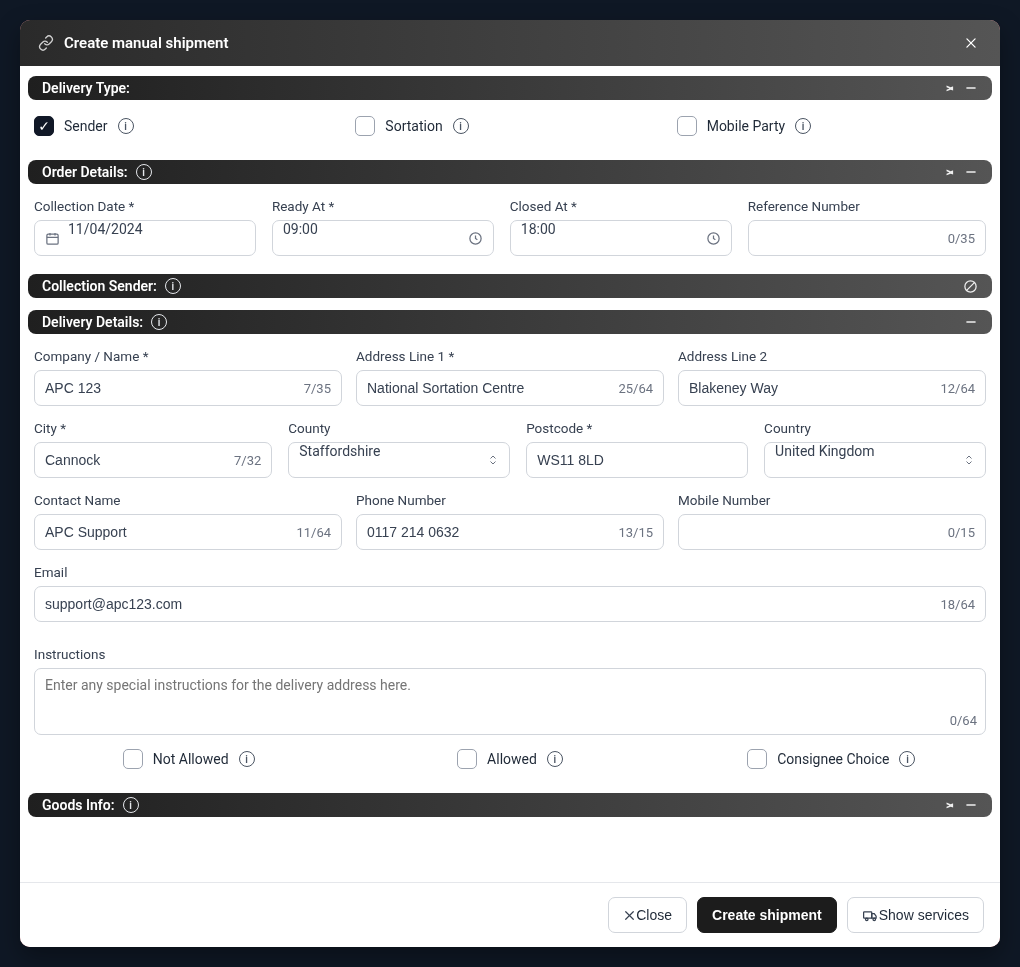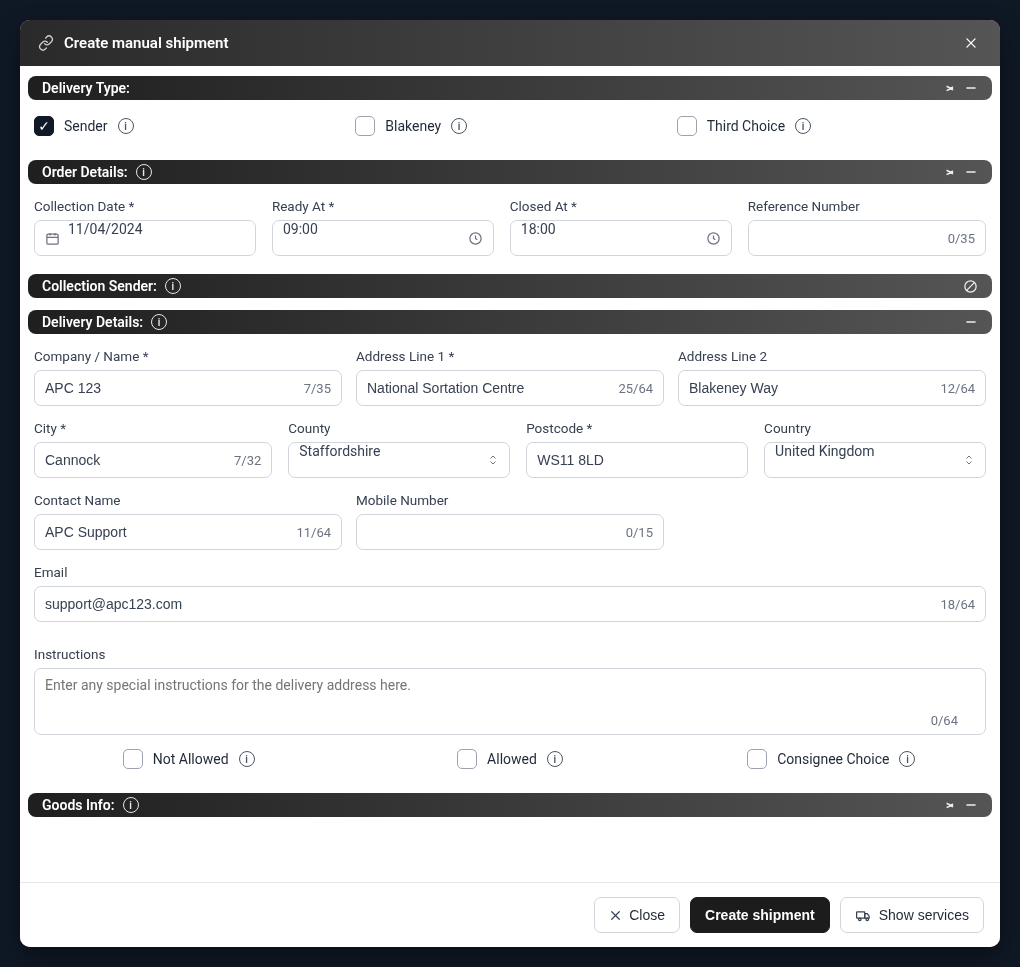--- a/index.html
+++ b/index.html
@@ -125,38 +125,38 @@
     background:#fff;
     min-height: 62px;
   }
   .textarea-wrap textarea {
     width:100%; border:none; outline:none; resize:none;
     font-size:14px; color:#374151; background:transparent;
     font-family: inherit;
     min-height: 22px;
   }
   .textarea-wrap .counter {
-    position:absolute; right:27px; bottom:6px; color:#6b7280; font-size:13px;
+    position:absolute; right:8px; bottom:6px; color:#6b7280; font-size:13px;
   }
   .footer {
     border-top: 1px solid #e5e7eb;
     background:#fff;
     padding: 14px 16px;
     display:flex;
     justify-content:flex-end;
     gap: 10px;
   }
   .btn {
     height: 36px;
     padding: 0 14px;
     border-radius: 7px;
     border: 1px solid #d1d5db;
     background:#fff;
     font-size: 14px;
-    display:inline-flex; align-items:center; gap:7px;
+    display:inline-flex; align-items:center; 
     cursor:pointer;
     color:#1f2937;
   }
   .btn.primary {
     background:#1c1c1c;
     color:#fff;
     border-color:#1c1c1c;
     font-weight:600;
   }
   svg { display:block; }
@@ -200,26 +200,26 @@
     </div>
 
     <div class="checkrow">
       <div class="chk">
         <span class="cbox checked">✓</span>
         <span>Sender</span>
         <span class="info-icon">i</span>
       </div>
       <div class="chk">
         <span class="cbox"></span>
-        <span>Blakeney</span>
+        <span>Sortation</span>
         <span class="info-icon">i</span>
       </div>
       <div class="chk">
         <span class="cbox"></span>
-        <span>Third Choice</span>
+        <span>Mobile Party</span>
         <span class="info-icon">i</span>
       </div>
     </div>
 
     <div class="section-header">
       <span class="sh-title">Order Details:</span>
       <span class="info-icon light">i</span>
       <span class="sh-spacer"></span>
       <span class="sh-icon">
         <svg width="14" height="14" viewBox="0 0 24 24" fill="#fff">
@@ -370,20 +370,27 @@
           </div>
         </div>
       </div>
 
       <div class="grid grid-3" style="margin-top:14px">
         <div class="field">
           <label>Contact Name</label>
           <div class="input">
             <input type="text" value="APC Support" style="">
             <span class="suffix">11/64</span>
+          </div>
+        </div>
+        <div class="field">
+          <label>Phone Number</label>
+          <div class="input">
+            <input type="text" value="0117 214 0632" style="">
+            <span class="suffix">13/15</span>
           </div>
         </div>
         <div class="field">
           <label>Mobile Number</label>
           <div class="input">
             <input type="text" value="" style="">
             <span class="suffix">0/15</span>
           </div>
         </div>
       </div>

